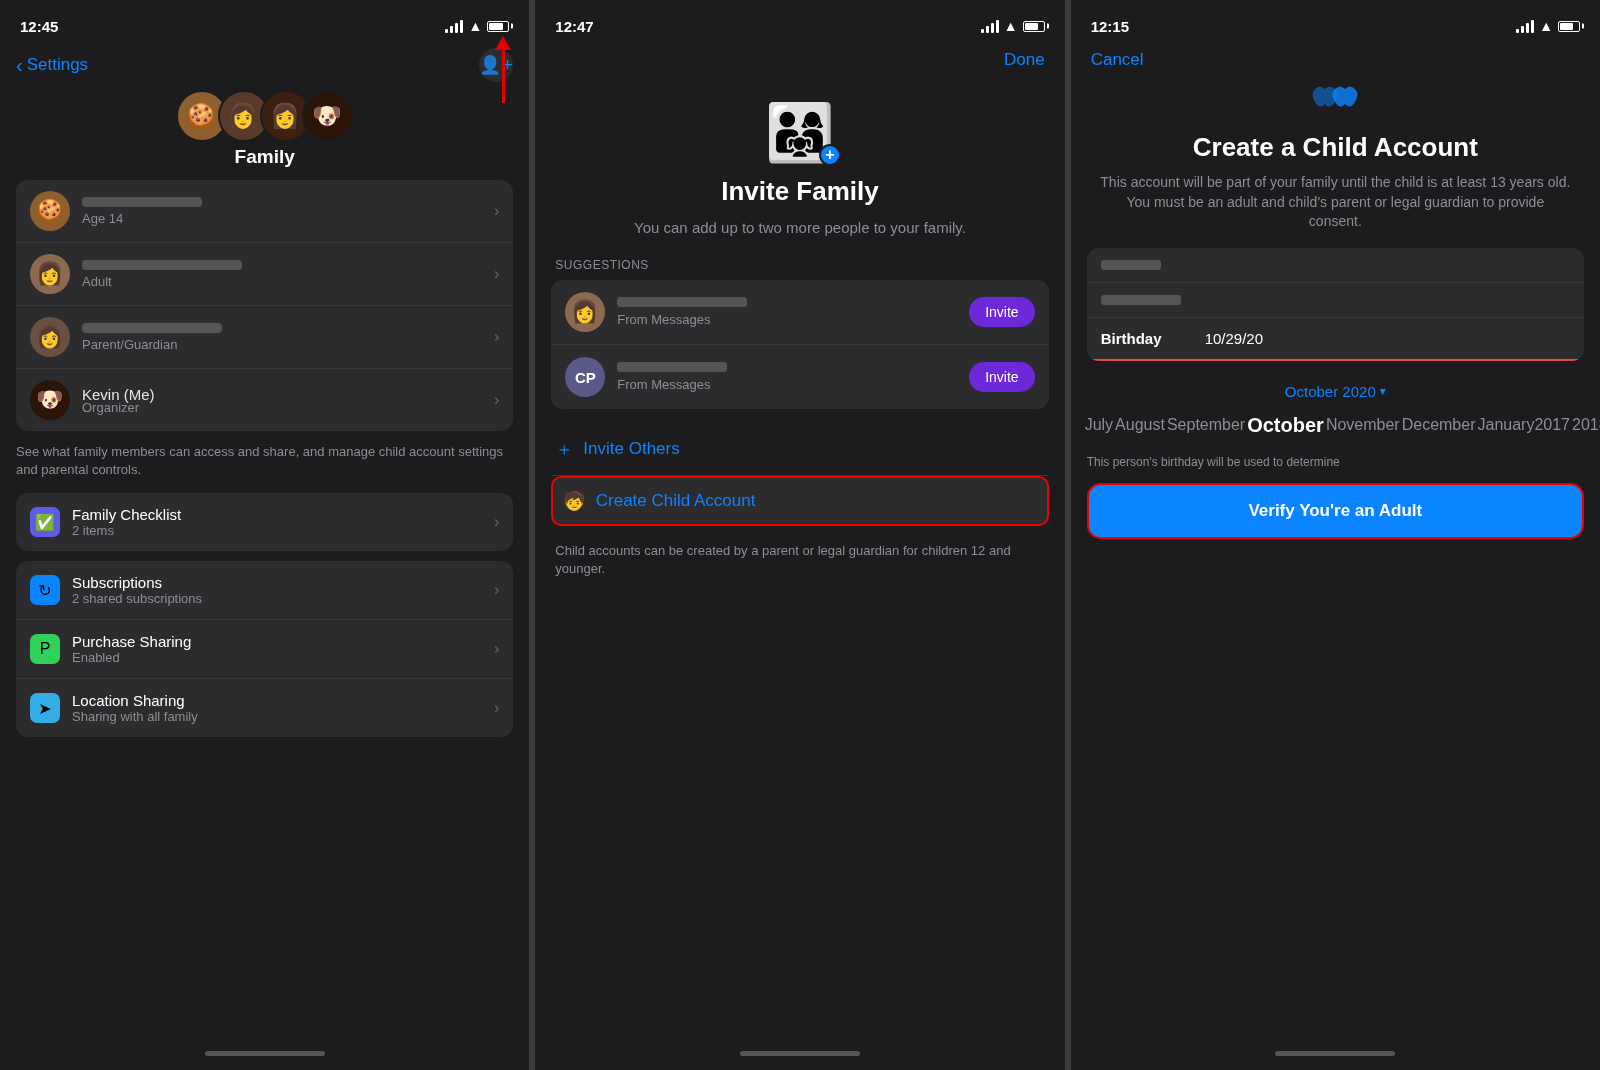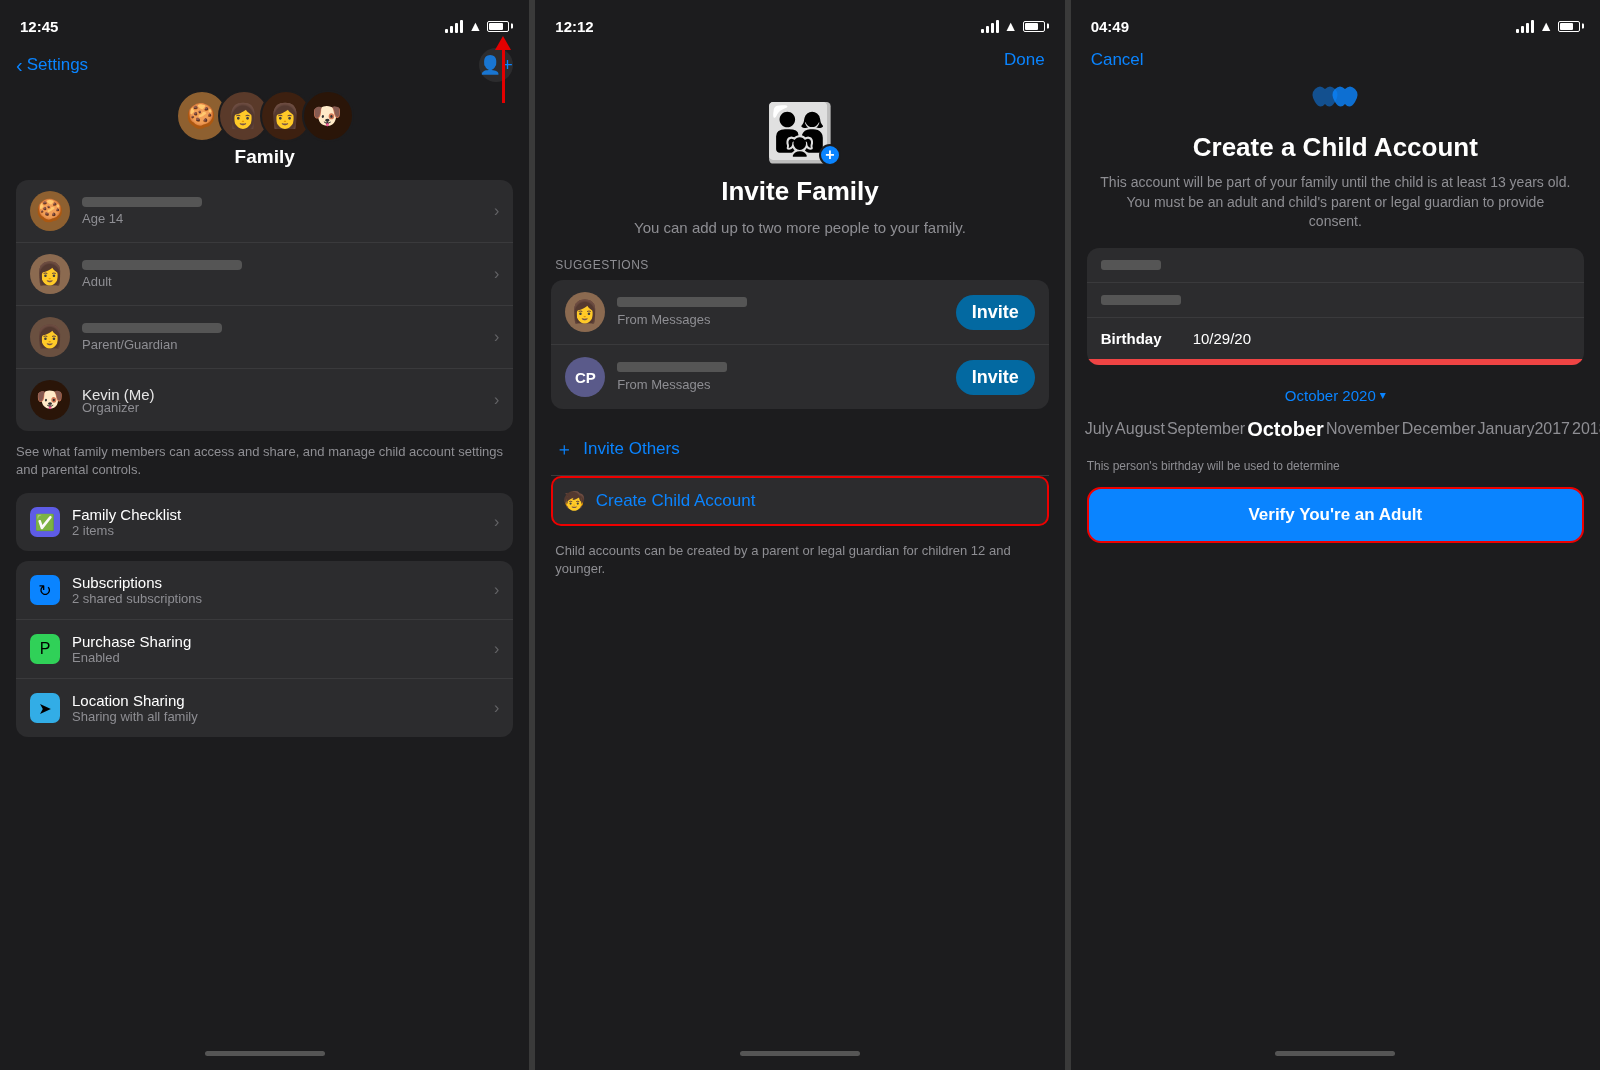--- a/index.html
+++ b/index.html
@@ -323,24 +323,24 @@
     .sugg-info { flex: 1; }
     .sugg-name {
       height: 10px;
       background: #555;
       border-radius: 3px;
       width: 130px;
       margin-bottom: 5px;
     }
     .sugg-source { color: #8e8e93; font-size: 13px; }
     .invite-btn {
-      background: #0369a1;
-      color: #fff;
-      font-size: 18px;
-      font-weight: 700;
+      background: #6d28d9;
+      color: #fff;
+      font-size: 14px;
+      font-weight: 400;
       padding: 7px 16px;
       border-radius: 20px;
       border: none;
     }
 
     .action-list {
       margin: 0 16px;
     }
     .action-item {
       display: flex;
@@ -415,22 +415,22 @@
     .form-value-blur {
       height: 10px;
       background: #555;
       border-radius: 3px;
       width: 100px;
     }
     .form-row {
       display: flex;
       align-items: center;
       padding: 12px 14px;
-      border-bottom: 6px solid #ef4444;
-      gap: 12px;
+      border-bottom: 2px solid #ef4444;
+      gap: 24px;
     }
     .form-row-label {
       color: #fff;
       font-size: 15px;
       font-weight: 600;
       min-width: 80px;
     }
     .form-row-value {
       color: #fff;
       font-size: 15px;
@@ -645,21 +645,21 @@
   <div class="home-indicator">
     <div class="home-bar"></div>
   </div>
 </div>
 
 <div class="panel-divider"></div>
 
 <div class="phone-panel">
 
   <div class="status-bar">
-    <span class="status-time">12:12</span>
+    <span class="status-time">12:47</span>
     <div class="status-icons">
       <div class="signal-bars">
         <div class="signal-bar" style="height:4px"></div>
         <div class="signal-bar" style="height:7px"></div>
         <div class="signal-bar" style="height:10px"></div>
         <div class="signal-bar" style="height:13px"></div>
       </div>
       <span class="wifi-icon">▲</span>
       <div class="battery-icon">
         <div class="battery-fill" style="width:75%"></div>
@@ -719,21 +719,21 @@
   <div class="home-indicator">
     <div class="home-bar"></div>
   </div>
 </div>
 
 <div class="panel-divider"></div>
 
 <div class="phone-panel">
 
   <div class="status-bar">
-    <span class="status-time">04:49</span>
+    <span class="status-time">12:15</span>
     <div class="status-icons">
       <div class="signal-bars">
         <div class="signal-bar" style="height:4px"></div>
         <div class="signal-bar" style="height:7px"></div>
         <div class="signal-bar" style="height:10px"></div>
         <div class="signal-bar" style="height:13px"></div>
       </div>
       <span class="wifi-icon">▲</span>
       <div class="battery-icon">
         <div class="battery-fill" style="width:75%"></div>

